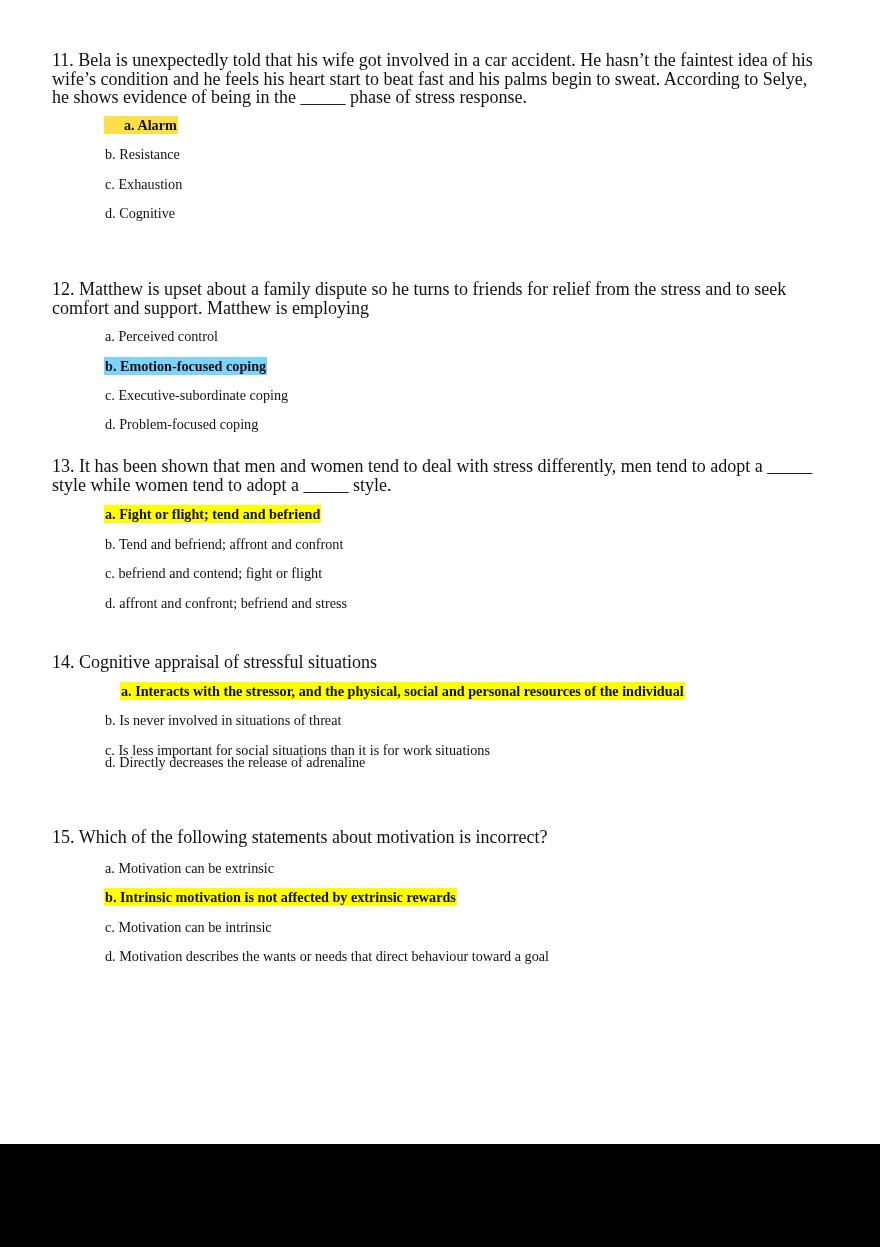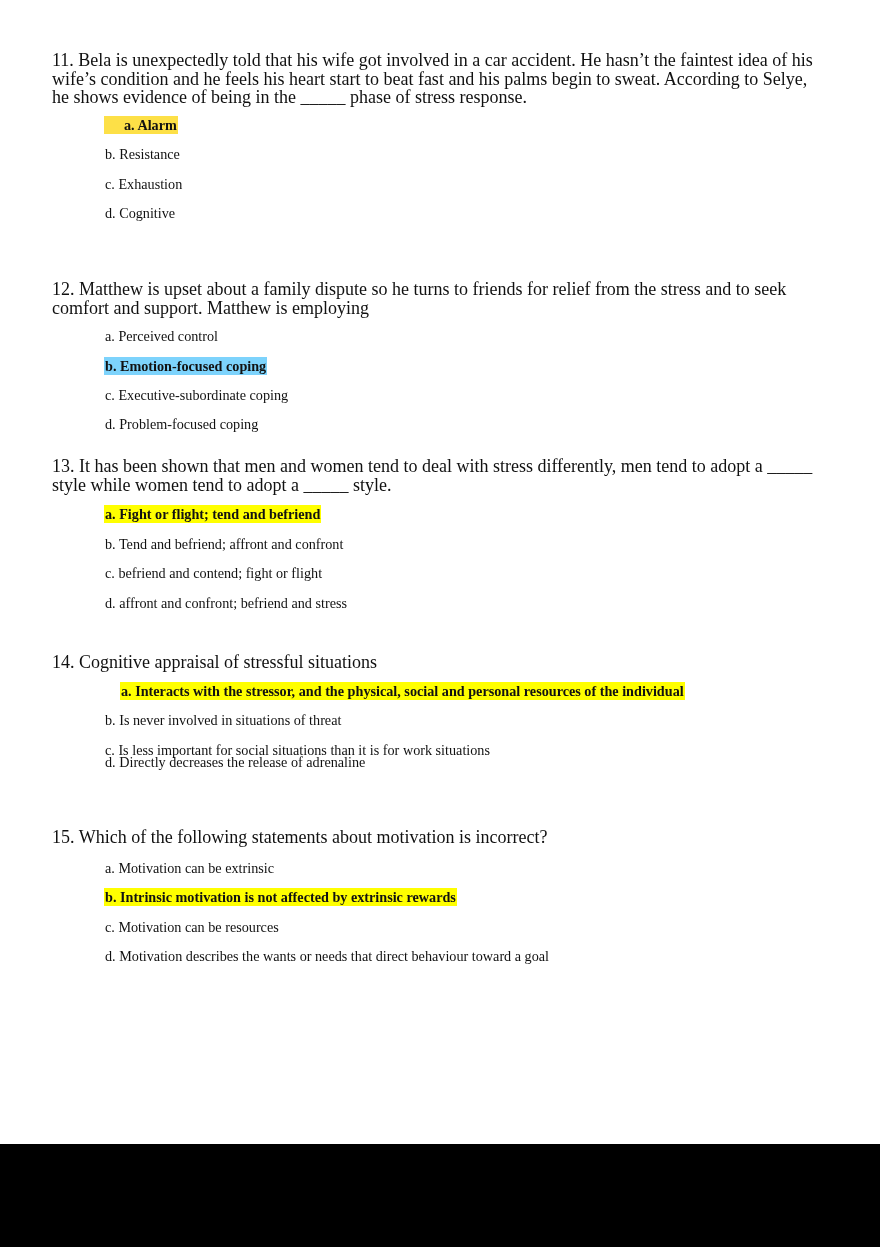--- a/index.html
+++ b/index.html
@@ -96,18 +96,18 @@
       <li class="option" style="top:88px;"><span class="opt-text">c. Is less important for social situations than it is for work situations</span></li>
       <li class="option" style="top:100px;"><span class="opt-text">d. Directly decreases the release of adrenaline</span></li>
     </ul>
   </div>
 
   <div class="question" style="top:828px;">
     <p class="stem">15. Which of the following statements about motivation is incorrect?</p>
     <ul class="options">
       <li class="option" style="top:31px;"><span class="opt-text">a. Motivation can be extrinsic</span></li>
       <li class="option correct" style="top:60px;text-align:center;"><span class="opt-text hl" style="background: rgb(255, 255, 0);">b. Intrinsic motivation is not affected by extrinsic rewards</span></li>
-      <li class="option" style="top:90px;"><span class="opt-text">c. Motivation can be resources</span></li>
+      <li class="option" style="top:90px;"><span class="opt-text">c. Motivation can be intrinsic</span></li>
       <li class="option" style="top:119px;"><span class="opt-text">d. Motivation describes the wants or needs that direct behaviour toward a goal</span></li>
     </ul>
   </div>
 
 </div>
 
 </body></html>

